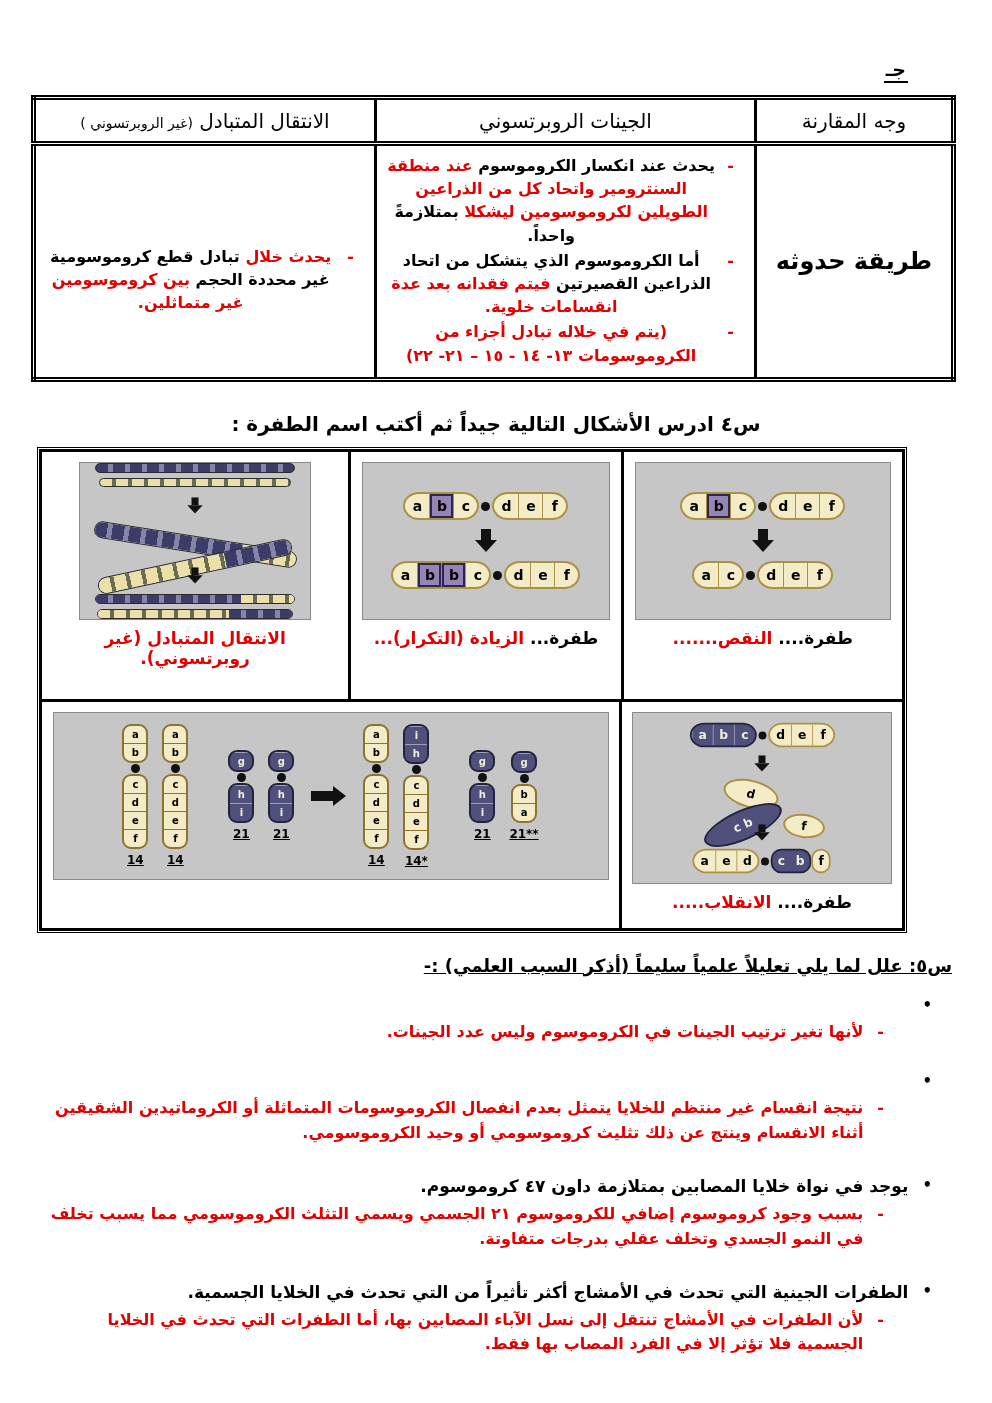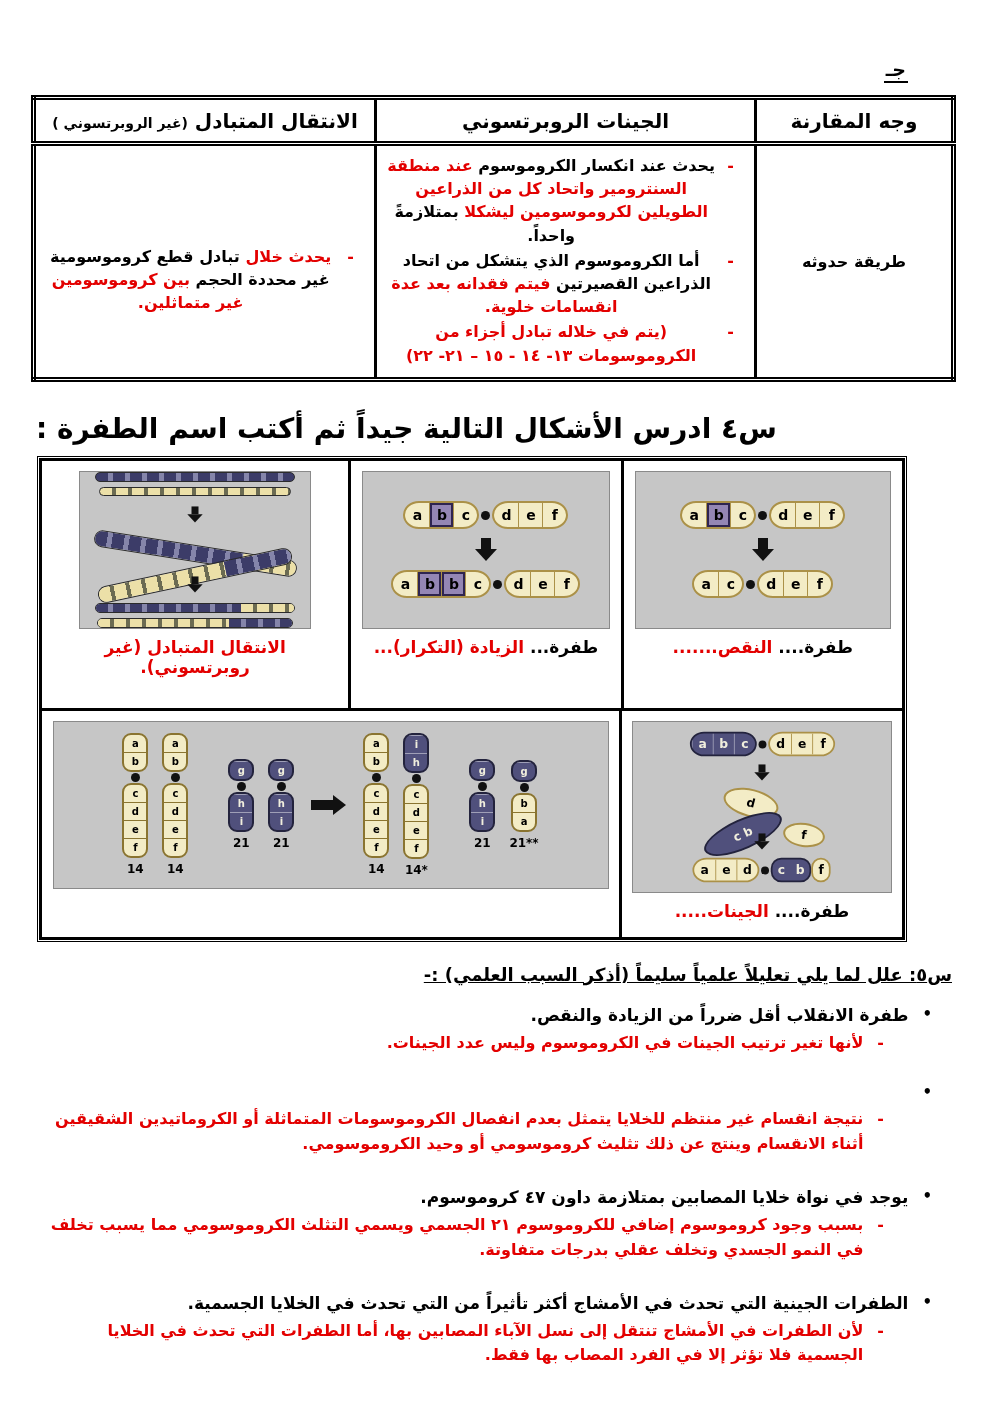--- a/index.html
+++ b/index.html
@@ -9,33 +9,33 @@
     direction: rtl; overflow: hidden;
   }
   .red { color: #e30000; text-align: right; }
   .blk { color: #000; }
 
   
   .corner { position: absolute; top: 58px; right: 84px; font-weight: bold; font-size: 19px; border-bottom: 2px solid #000; padding: 0 2px 1px; }
 
   
   table.cmp { width: 920px; margin: 95px 36px 0; border-collapse: collapse; border: 5px double #000; table-layout: fixed; }
-  table.cmp th { border-bottom: 5px double #000; font-size: 20px; font-weight: bold; height: 46px; padding: 4px; }
+  table.cmp th { border-bottom: 5px double #000; font-size: 20px; font-weight: normal; height: 46px; padding: 4px; }
   table.cmp th, table.cmp td { border-right: 3px solid #000; vertical-align: middle; }
   table.cmp th:first-child, table.cmp td:first-child { border-right: none; }
   table.cmp .sub { font-size: 14px; }
-  td.rowlabel { text-align: center; font-size: 16px; font-weight: bold; }
+  td.rowlabel { text-align: center; font-size: 24px; font-weight: bold; }
   td.celltxt { padding: 8px 6px; font-size: 16px; font-weight: bold; line-height: 1.45; height: 186px; }
   .item { display: flex; align-items: flex-start; margin-bottom: 2px; }
   .item .dash { flex: 0 0 auto; font-weight: bold; padding-left: 8px; padding-right: 14px; }
   .item .txt { flex: 1 1 auto; text-align: center; }
   col.c-comp { width: 198px; } col.c-rob { width: 380px; } col.c-rec { width: 342px; }
 
   
-  .q4 { margin: 30px 36px 0; text-align: left; font-size: 28px; font-weight: bold; }
+  .q4 { margin: 30px 36px 0; text-align: center; font-size: 20px; font-weight: bold; }
   .q5t { margin: 24px 40px 0 36px; text-align: right; font-size: 18px; font-weight: bold; text-decoration: underline; }
 
   
   .figgrid { width: 866px; margin: 13px 87px 0 39px; border: 3px solid #000; outline: 1px solid #000; outline-offset: 1px; direction: ltr; }
   .frow { display: flex; }
   .frow.top .fcell { border-bottom: 3px solid #000; height: 250px; }
   .frow.bot .fcell { height: 226px; }
   .fcell { border-left: 3px solid #000; display: flex; flex-direction: column; align-items: center; justify-content: flex-start; padding: 10px 6px 4px; }
   .fcell:first-child { border-left: none; }
   .w-del { width: 283px; } .w-dup { width: 274px; } .w-rec { width: 308px; }
@@ -80,21 +80,21 @@
 
   
   .kary { display: flex; align-items: center; direction: ltr; padding: 8px 12px; }
   .vch { display: flex; flex-direction: column; align-items: center; margin: 0 7px; }
   .va { display: flex; flex-direction: column; width: 26px; background: #f3ecc6; border: 2px solid #8a7430; border-radius: 9px; overflow: hidden; }
   .va .vs { text-align: center; font-size: 10px; font-weight: bold; line-height: 1; padding: 4px 0 3px; border-top: 1px solid #8a7430; }
   .va .vs:first-child { border-top: none; }
   .va.dark { background: #50507c; border-color: #23233d; color: #f0eedd; }
   .va.dark .vs { border-top: 1px solid rgba(255,255,255,.45); }
   .vcent { width: 9px; height: 9px; border-radius: 50%; background: #111; margin: 1px 0; }
-  .vlabel { margin-top: 4px; font-size: 12px; font-weight: bold; }
+  .vlabel { margin-top: 4px; font-size: 12px; font-weight: bold; text-decoration: underline; }
   .kgap { width: 26px; }
 
   
   .q5item { margin: 20px 60px 0 36px; }
   .stmt { display: flex; font-size: 17px; font-weight: bold; text-align: right; }
   .stmt .bullet { padding-left: 14px; font-size: 15px; }
   .reason { display: flex; margin: 6px 48px 0 10px; font-size: 16px; font-weight: bold; line-height: 1.55; text-align: right; }
   .reason .dash { padding-left: 14px; flex: 0 0 auto; }
 </style>
 </head>
@@ -410,31 +410,30 @@
           <div class="cent"></div>
           <div class="minipill">
               <span class="seg">c</span>
               <span class="seg">b</span>
             </div>
           <div class="minipill y">
               <span class="seg">f</span>
             </div>
         </div>
       </div>
-      <div class="cap"><span class="blk">طفرة....</span> <span class="red">الجينات.....</span></div>
+      <div class="cap"><span class="blk">طفرة....</span> <span class="red">الانقلاب.....</span></div>
     </div>
   </div>
 </div>
 
 <div class="q5t">س٥: علل لما يلي تعليلاً علمياً سليماً (أذكر السبب العلمي) :-</div>
 
 <div class="q5item">
   <div class="stmt">
       <span class="bullet">•</span>
-      <span>طفرة الانقلاب أقل ضرراً من الزيادة والنقص.</span>
     </div>
   <div class="reason red">
       <span class="dash">-</span>
       <span>لأنها تغير ترتيب الجينات في الكروموسوم وليس عدد الجينات.</span>
     </div>
 </div>
 
 <div class="q5item" style="margin-top:28px">
   <div class="stmt">
       <span class="bullet">•</span>

